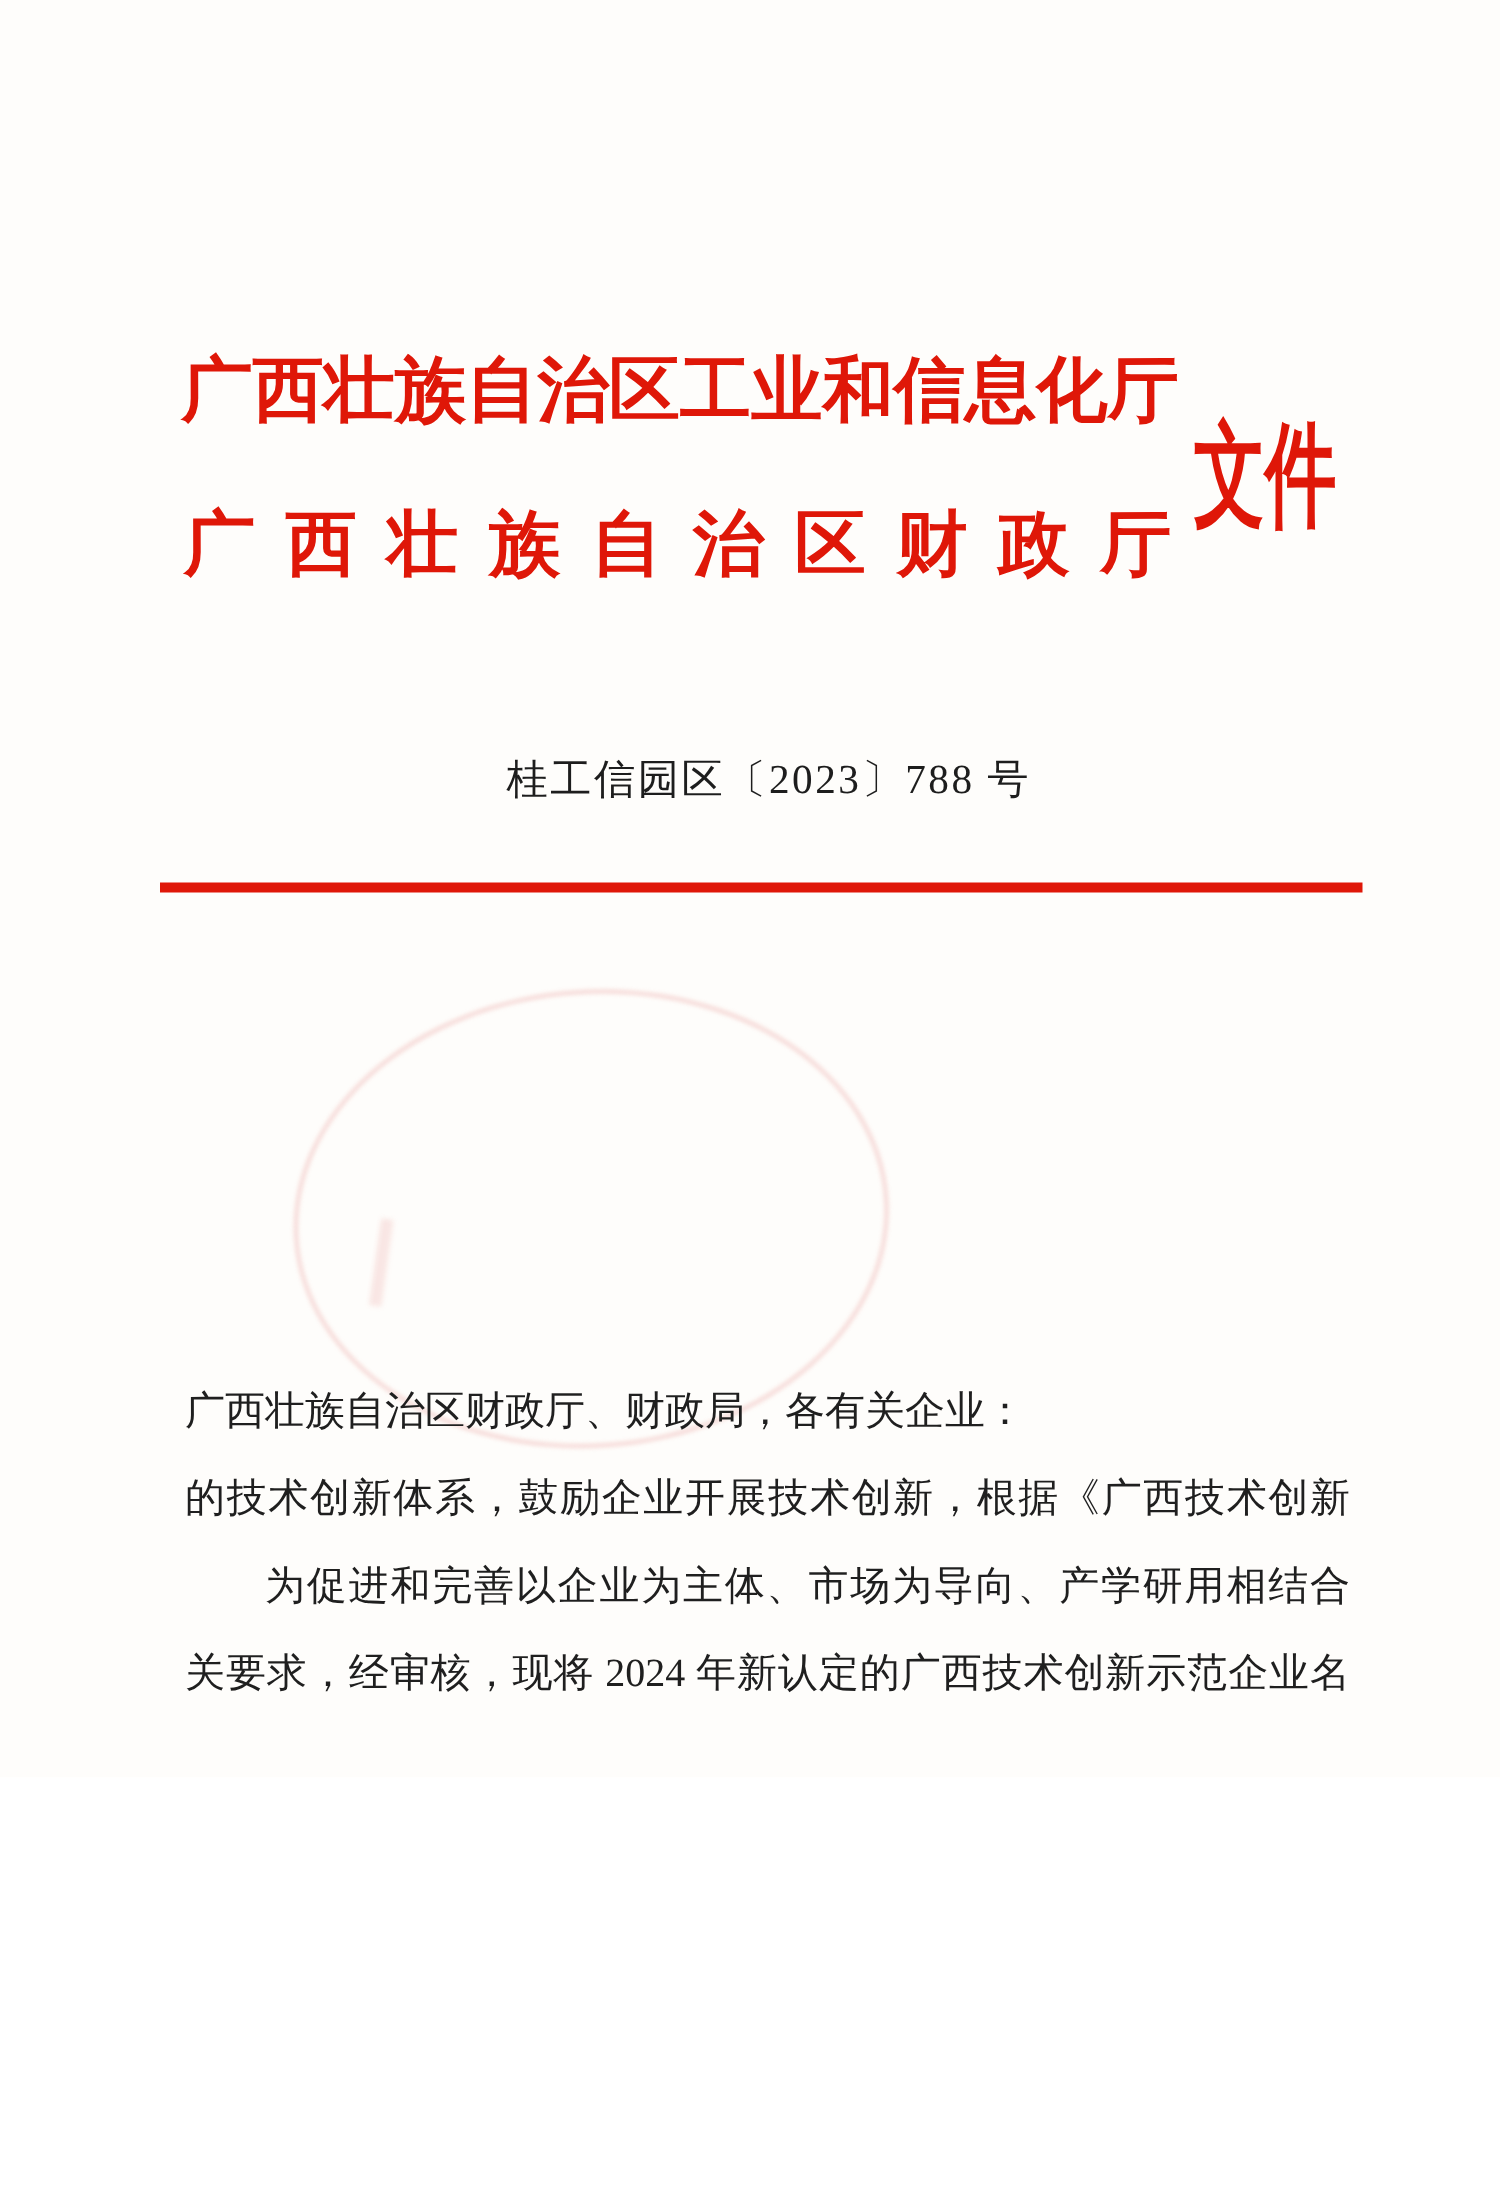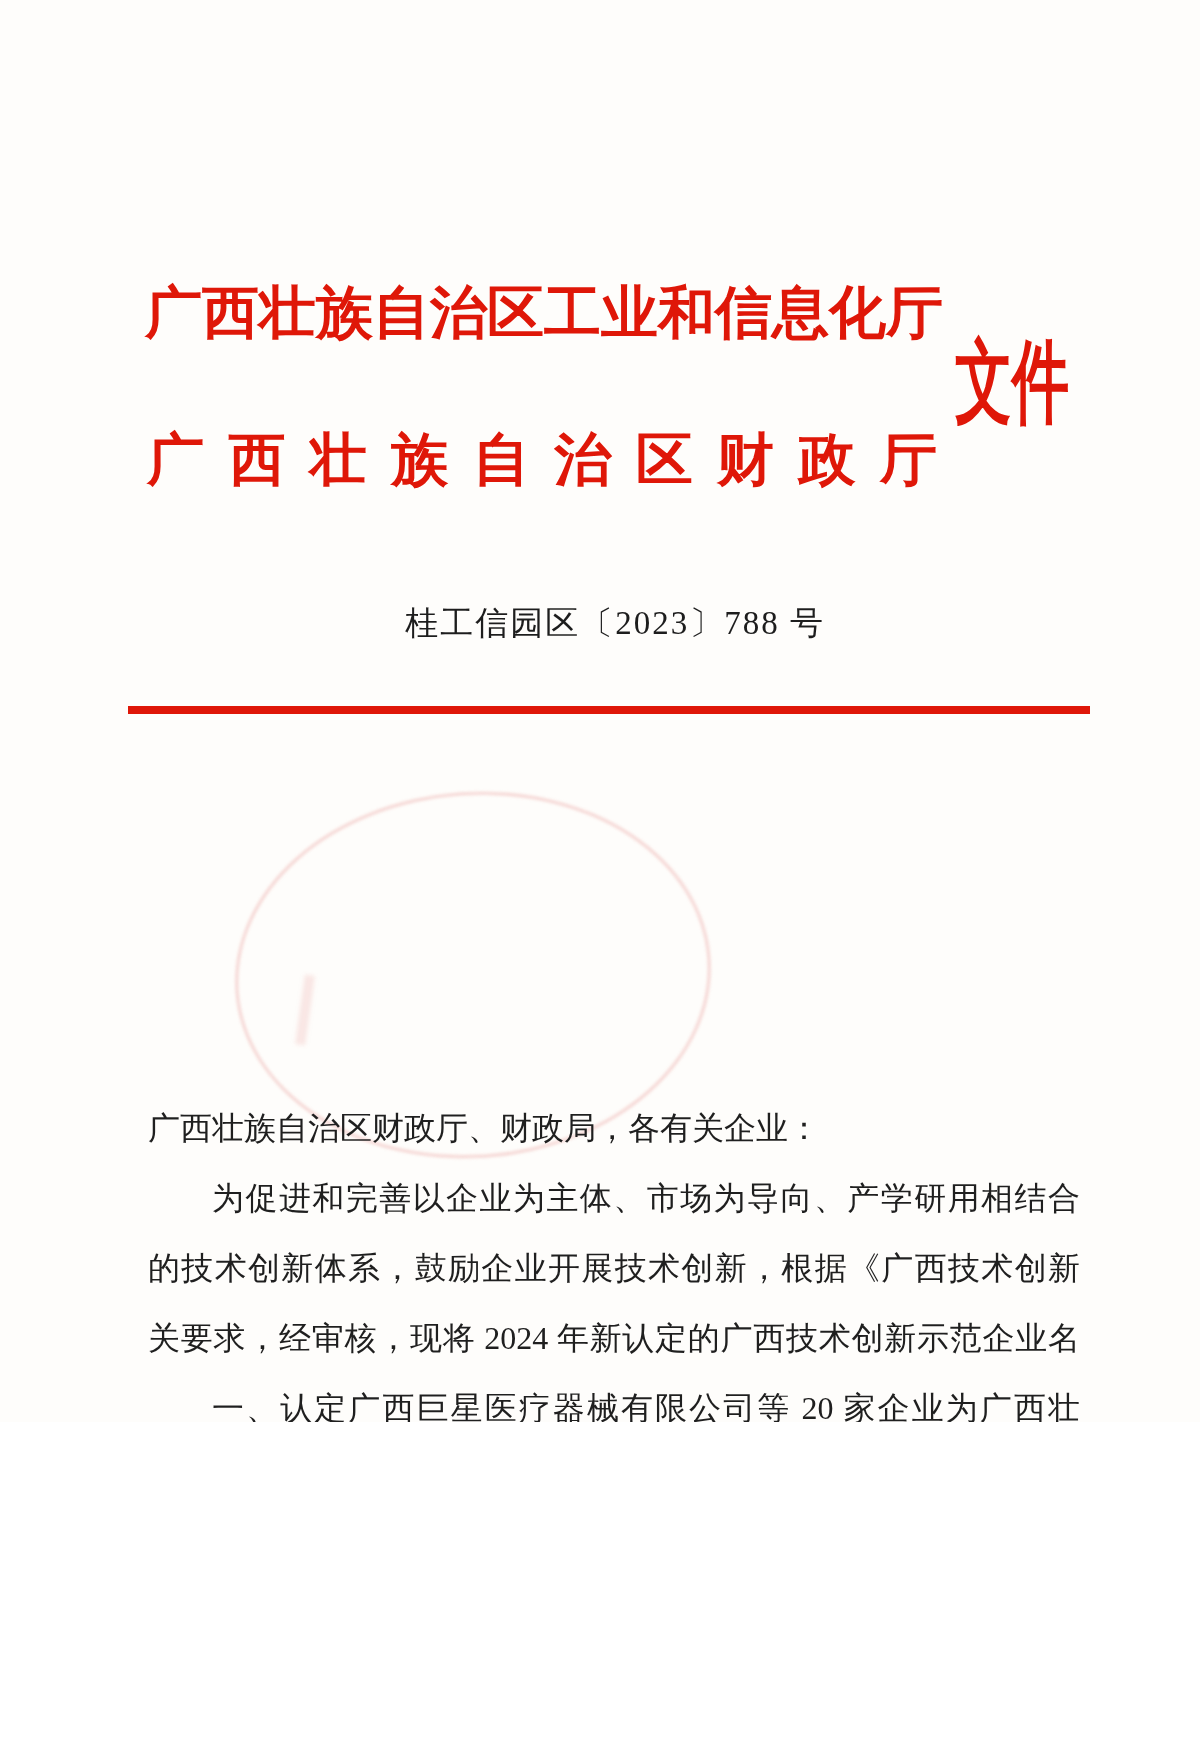--- a/index.html
+++ b/index.html
@@ -23,21 +23,21 @@
     font-weight: 700;
     line-height: 64px;
     color: var(--red);
     text-align: justify;
     text-align-last: justify;
     text-justify: inter-character;
     white-space: nowrap;
   }
   .agency-line2 {
     position: absolute;
-    left: 147px; top: 428px;
+    left: 147px; top: 404px;
     width: 790px;
     font-size: 57px;
     font-weight: 700;
     line-height: 64px;
     color: var(--red);
     text-align: justify;
     text-align-last: justify;
     text-justify: inter-character;
     white-space: nowrap;
   }
@@ -148,21 +148,20 @@
   <div class="doc-number">桂工信园区〔2023〕788 号</div>
 
   <div class="red-rule"></div>
 
   <div class="seal"></div>
   <div class="seal-mark"></div>
 
 
   <div class="body-text">
     <div class="bl">广西壮族自治区财政厅、财政局，各有关企业：</div>
+    <div class="bl j">的技术创新体系，鼓励企业开展技术创新，根据《广西技术创新</div>
     <div class="bl ind j">为促进和完善以企业为主体、市场为导向、产学研用相结合</div>
-    <div class="bl j">的技术创新体系，鼓励企业开展技术创新，根据《广西技术创新</div>
     <div class="bl j">关要求，经审核，现将 2024 年新认定的广西技术创新示范企业名</div>
-    <div class="bl ind j">一、认定广西巨星医疗器械有限公司等 20 家企业为广西壮</div>
   </div>
 
   <div class="page-number">— 1 —</div>
 
 </div>
 
 </body></html>

